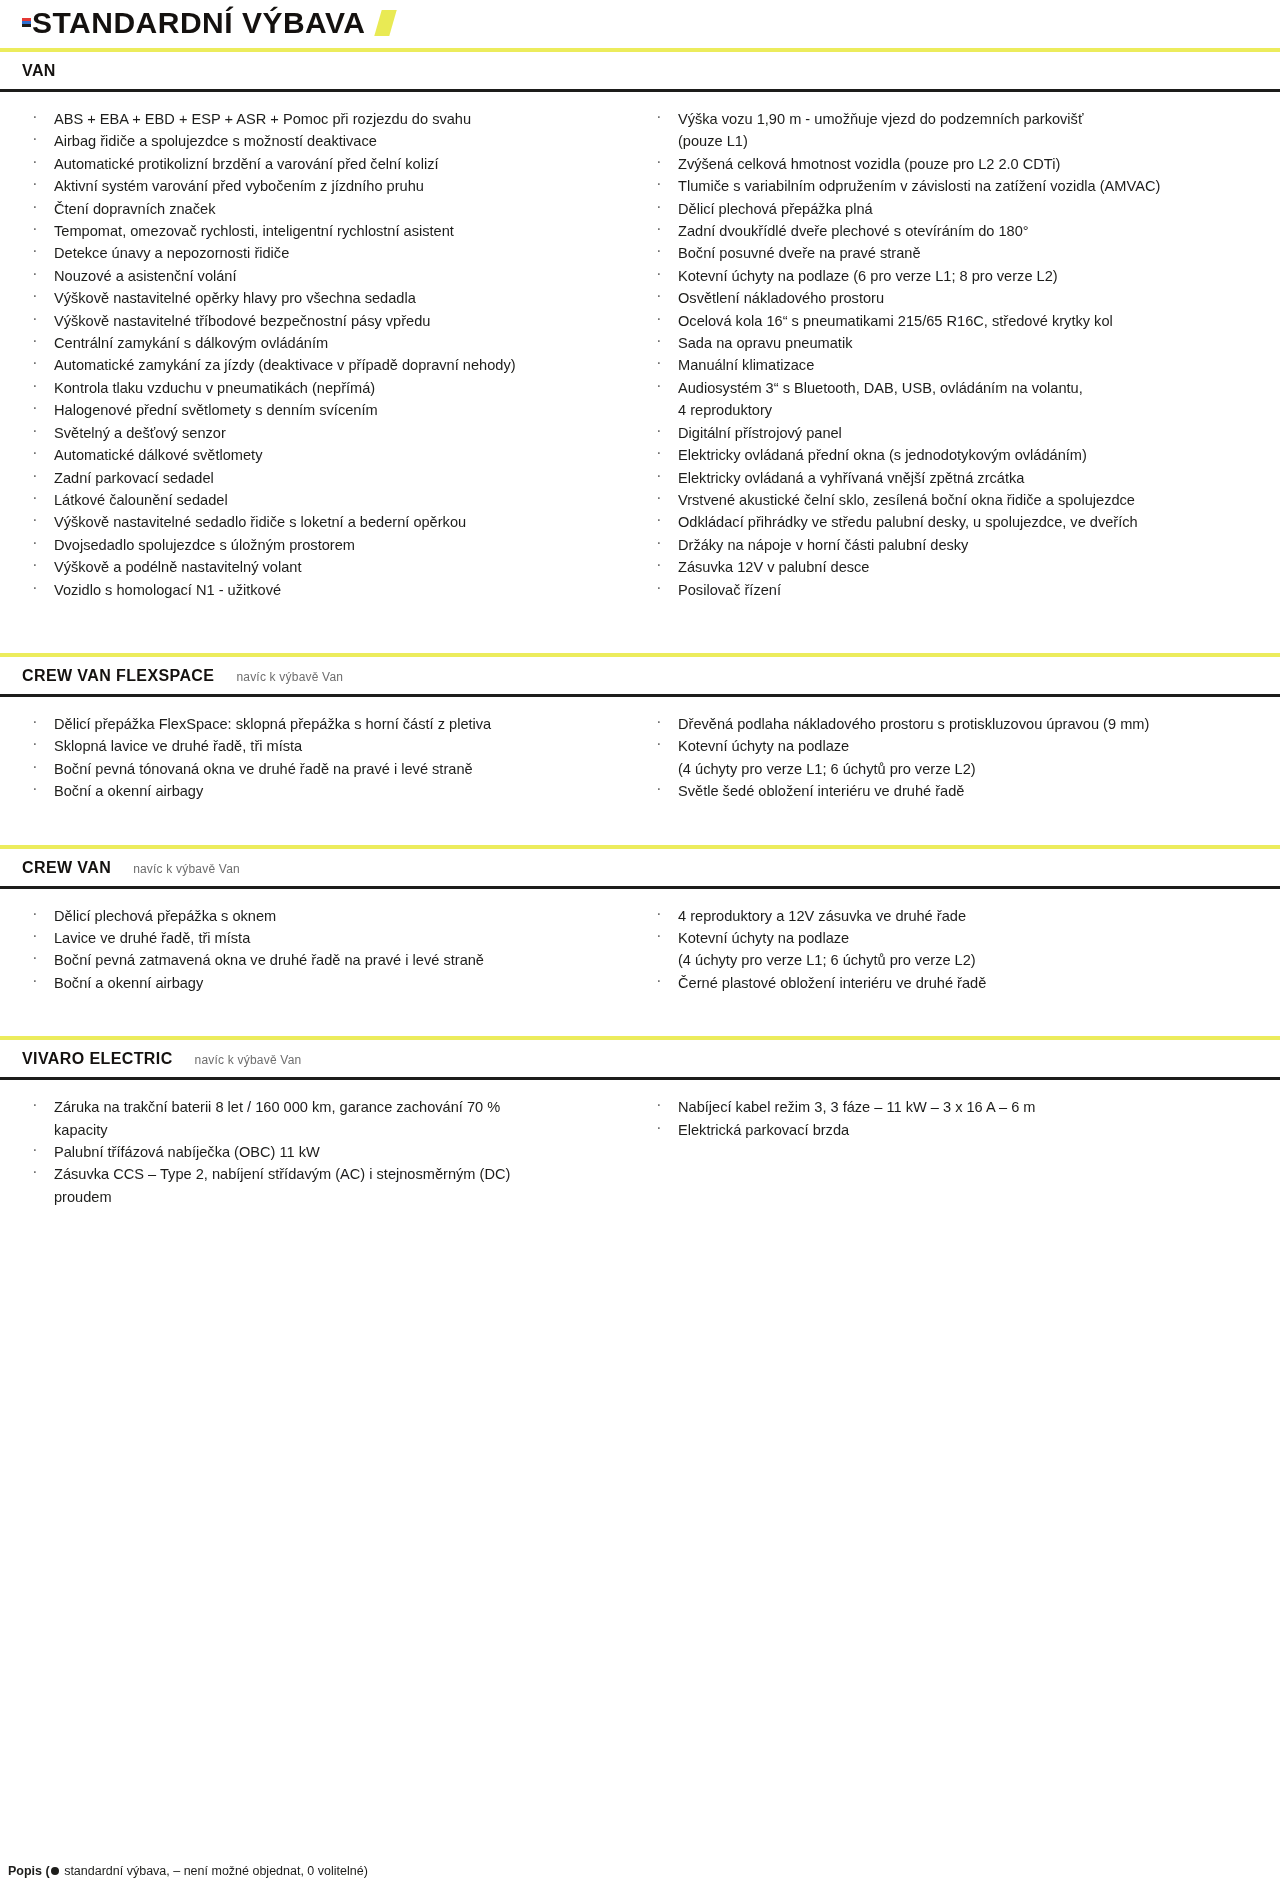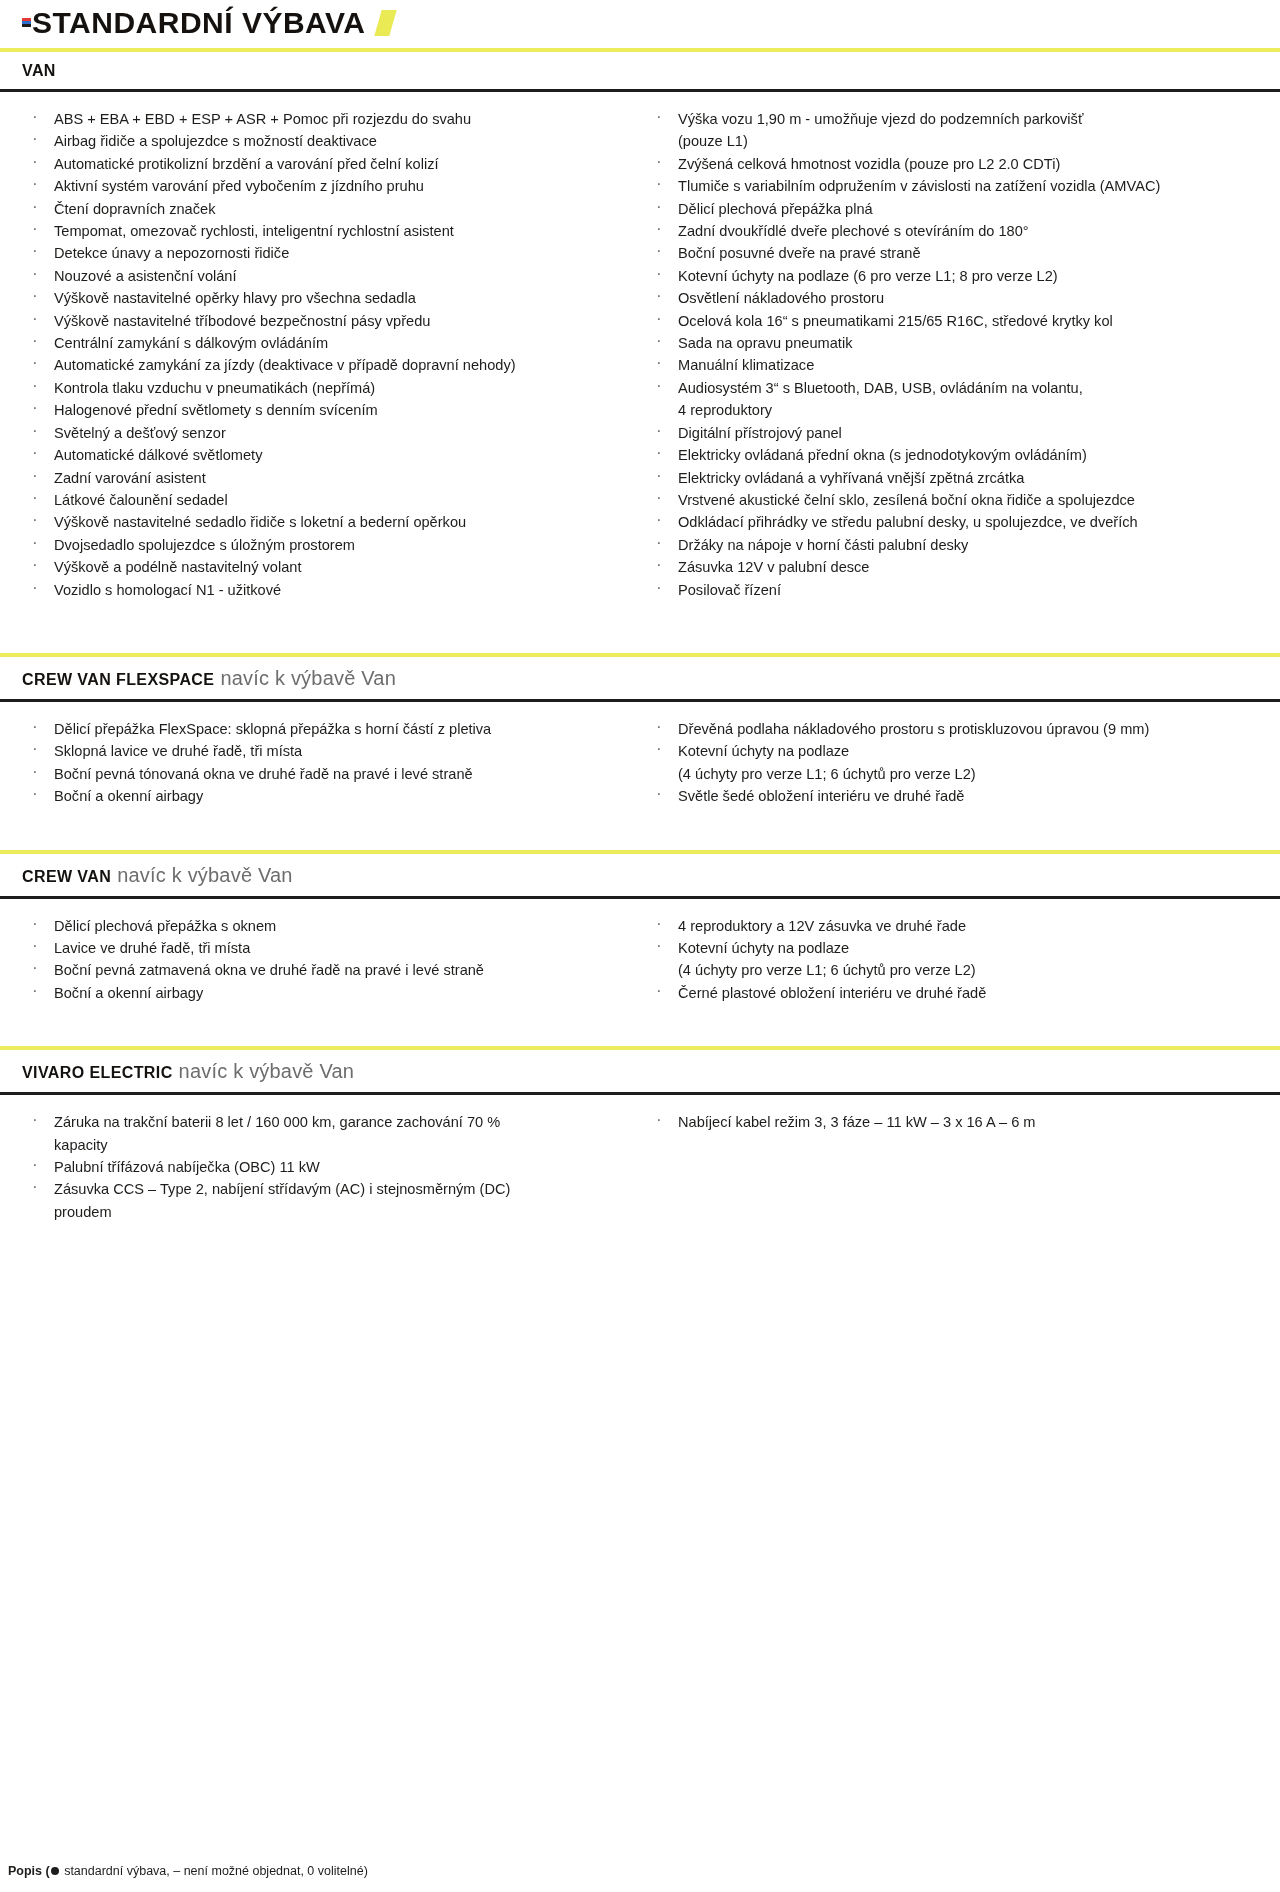--- a/index.html
+++ b/index.html
@@ -66,24 +66,24 @@
   .section-head {
     padding: 10px 0 9px 22px;
   }
   .section-name {
     font-size: 16px;
     font-weight: bold;
     letter-spacing: 0.4px;
     color: #14110f;
   }
   .section-note {
-    font-size: 20px;
+    font-size: 12px;
     font-weight: normal;
     color: #6d6d6d;
-    margin-left: 6px;
+    margin-left: 22px;
     letter-spacing: 0.2px;
   }
 
   .cols {
     display: flex;
     padding: 16px 0 0 0;
   }
   .col {
     width: 50%;
     padding-right: 12px;
@@ -164,21 +164,21 @@
             <li>Detekce únavy a nepozornosti řidiče</li>
             <li>Nouzové a asistenční volání</li>
             <li>Výškově nastavitelné opěrky hlavy pro všechna sedadla</li>
             <li>Výškově nastavitelné tříbodové bezpečnostní pásy vpředu</li>
             <li>Centrální zamykání s dálkovým ovládáním</li>
             <li>Automatické zamykání za jízdy (deaktivace v případě dopravní nehody)</li>
             <li>Kontrola tlaku vzduchu v pneumatikách (nepřímá)</li>
             <li>Halogenové přední světlomety s denním svícením</li>
             <li>Světelný a dešťový senzor</li>
             <li>Automatické dálkové světlomety</li>
-            <li>Zadní varování asistent</li>
+            <li>Zadní parkovací sedadel</li>
             <li>Látkové čalounění sedadel</li>
             <li>Výškově nastavitelné sedadlo řidiče s loketní a bederní opěrkou</li>
             <li>Dvojsedadlo spolujezdce s úložným prostorem</li>
             <li>Výškově a podélně nastavitelný volant</li>
             <li>Vozidlo s homologací N1 - užitkové</li>
           </ul>
         </div>
         <div class="col right">
           <ul class="bullets">
             <li>Výška vozu 1,90 m - umožňuje vjezd do podzemních parkovišť</li>
@@ -266,20 +266,21 @@
             <li>Záruka na trakční baterii 8 let / 160 000 km, garance zachování 70 %</li>
             <li class="cont">kapacity</li>
             <li>Palubní třífázová nabíječka (OBC) 11 kW</li>
             <li>Zásuvka CCS – Type 2, nabíjení střídavým (AC) i stejnosměrným (DC)</li>
             <li class="cont">proudem</li>
           </ul>
         </div>
         <div class="col right">
           <ul class="bullets">
             <li>Nabíjecí kabel režim 3, 3 fáze – 11 kW – 3 x 16 A – 6 m</li>
+            <li>Elektrická parkovací brzda</li>
           </ul>
         </div>
       </div>
     </div>
   </div>
 
 <div class="footer">
   <b>Popis (</b><span class="dot"></span><span> standardní výbava, – není možné objednat, 0 volitelné)</span>
 </div>
 

